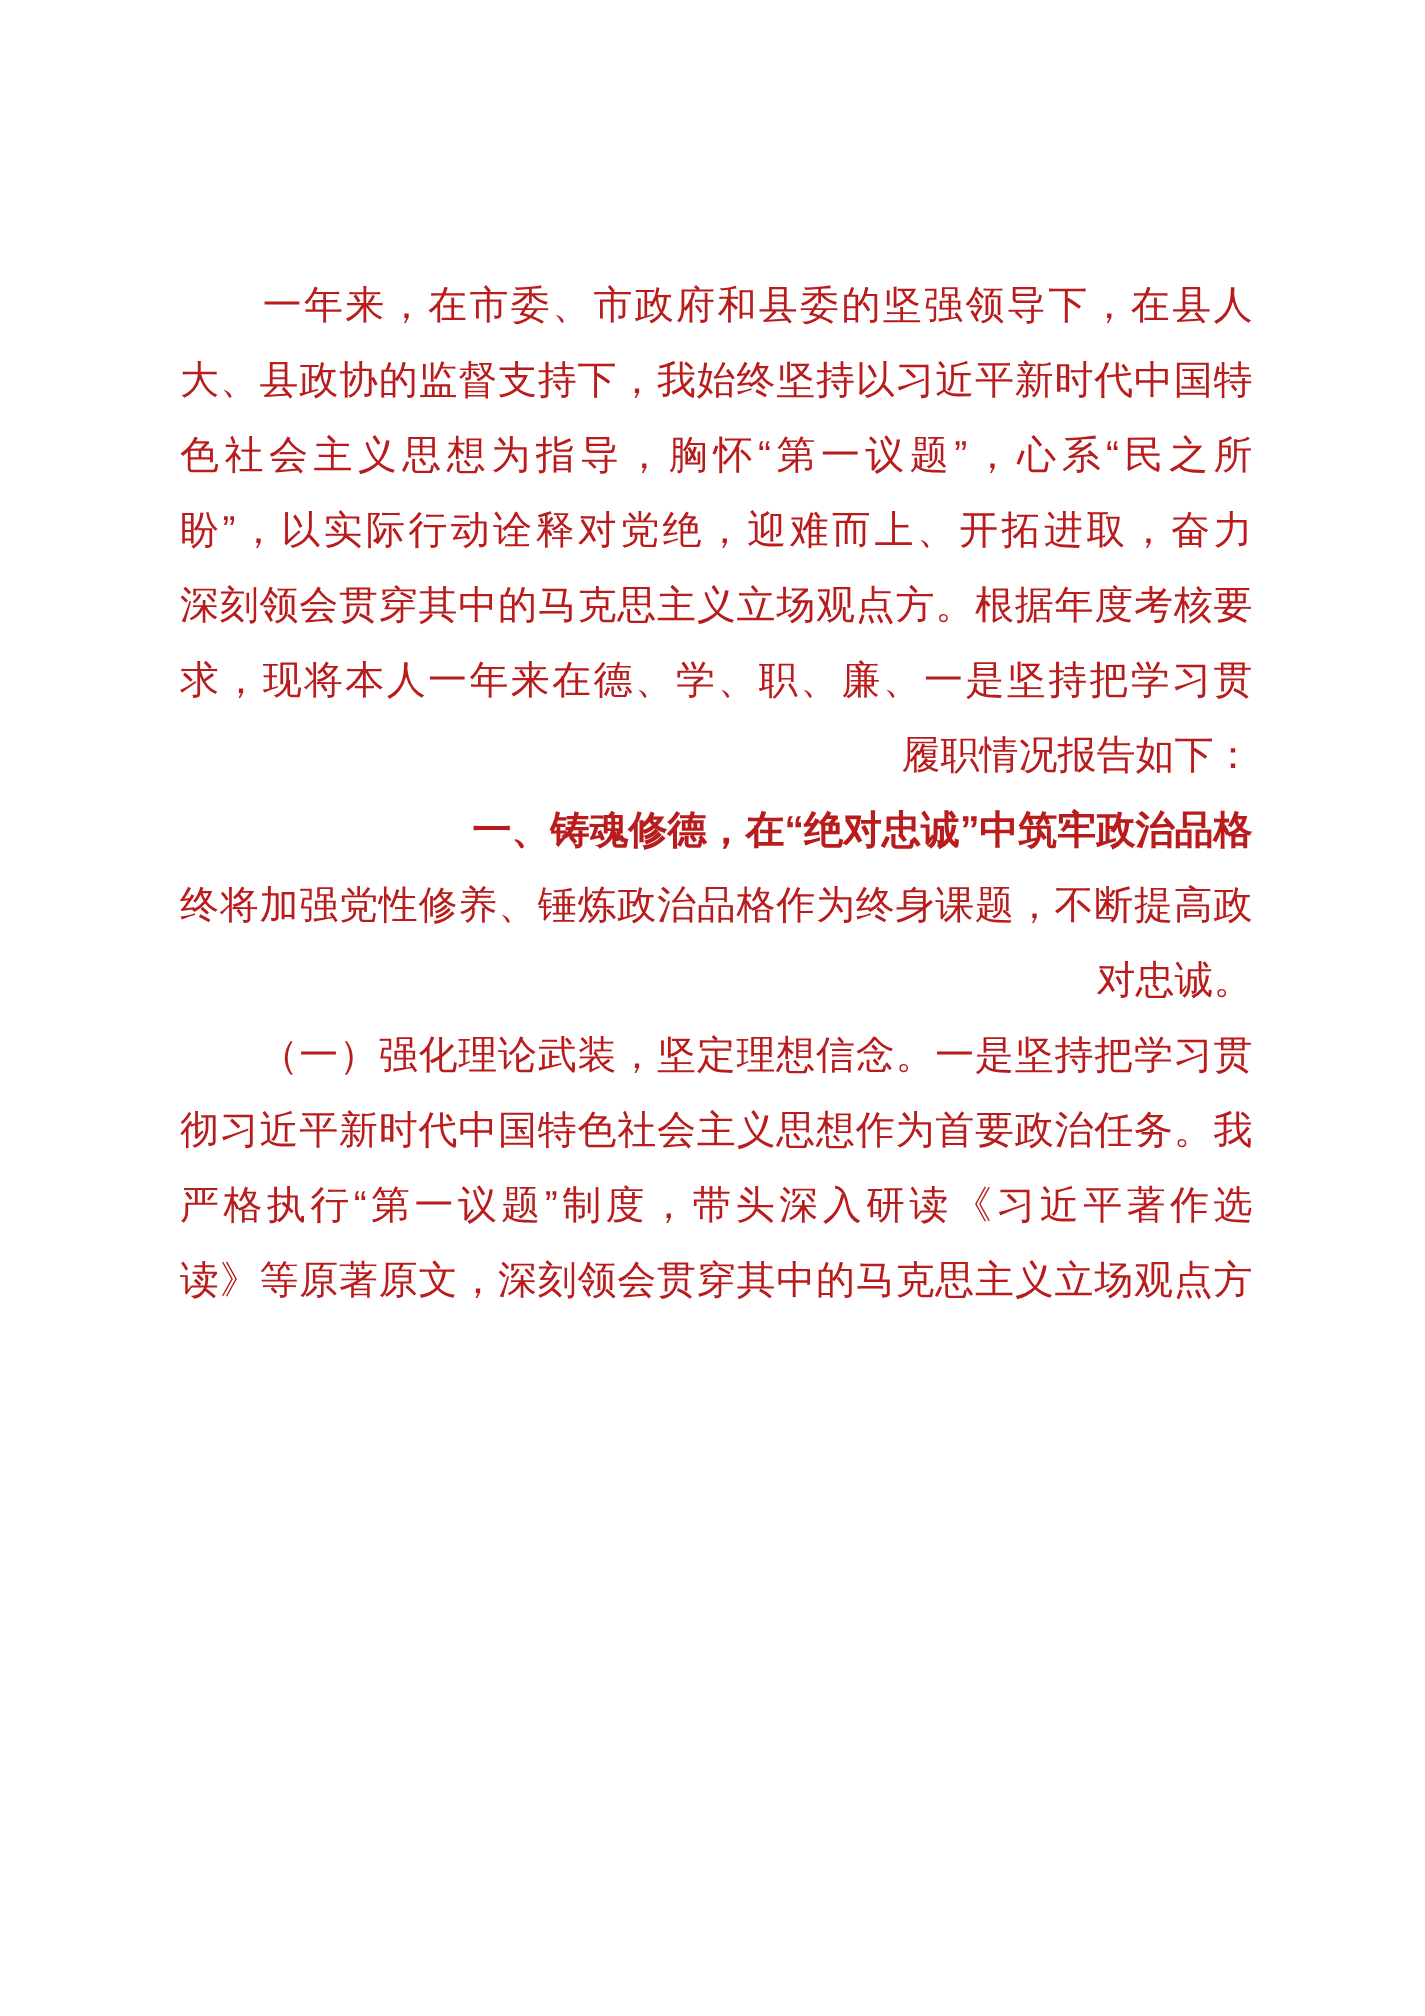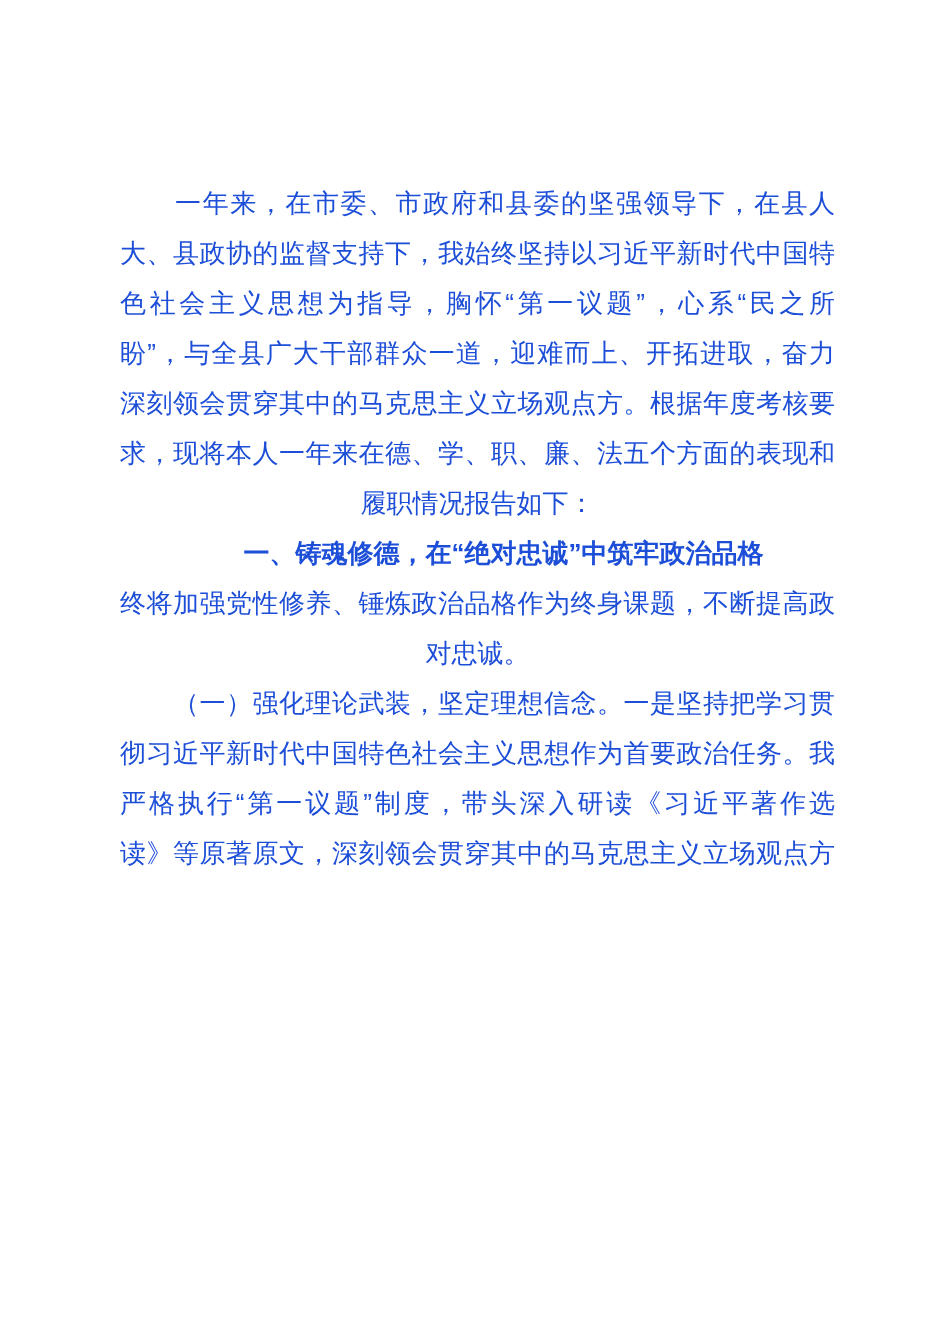--- a/index.html
+++ b/index.html
@@ -24,26 +24,26 @@
     font-weight: normal;
     line-height: 75px;
     color: #000000;
   }
   .doc-title .title-line {
     height: 75px;
   }
   .doc-body {
     margin-top: 12px;
     font-size: 26px;
-    color: #1d4ed8;
+    color: #b91c1c;
   }
   .line {
     height: 50px;
     line-height: 50px;
-    text-align: center;
+    text-align: right;
   }
   .line.just {
     text-align: justify;
     
     text-align-last: justify;
   }
   .line.heading {
     font-weight: bold;
   }
 </style>
@@ -53,23 +53,23 @@
 <div class="page">
 
   <div class="doc-title">
   </div>
 
   <div class="doc-body">
 
   <div class="line just">　　一年来，在市委、市政府和县委的坚强领导下，在县人</div>
       <div class="line just">大、县政协的监督支持下，我始终坚持以习近平新时代中国特</div>
       <div class="line just">色社会主义思想为指导，胸怀“第一议题”，心系“民之所</div>
-      <div class="line just">盼”，与全县广大干部群众一道，迎难而上、开拓进取，奋力</div>
+      <div class="line just">盼”，以实际行动诠释对党绝，迎难而上、开拓进取，奋力</div>
       <div class="line just">深刻领会贯穿其中的马克思主义立场观点方。根据年度考核要</div>
-      <div class="line just">求，现将本人一年来在德、学、职、廉、法五个方面的表现和</div>
+      <div class="line just">求，现将本人一年来在德、学、职、廉、一是坚持把学习贯</div>
       <div class="line">履职情况报告如下：</div>
       <div class="line heading">　　一、铸魂修德，在“绝对忠诚”中筑牢政治品格</div>
       <div class="line just">终将加强党性修养、锤炼政治品格作为终身课题，不断提高政</div>
       <div class="line">对忠诚。</div>
       <div class="line just">　　（一）强化理论武装，坚定理想信念。一是坚持把学习贯</div>
       <div class="line just">彻习近平新时代中国特色社会主义思想作为首要政治任务。我</div>
       <div class="line just">严格执行“第一议题”制度，带头深入研读《习近平著作选</div>
       <div class="line just">读》等原著原文，深刻领会贯穿其中的马克思主义立场观点方</div>
     </div>
 

